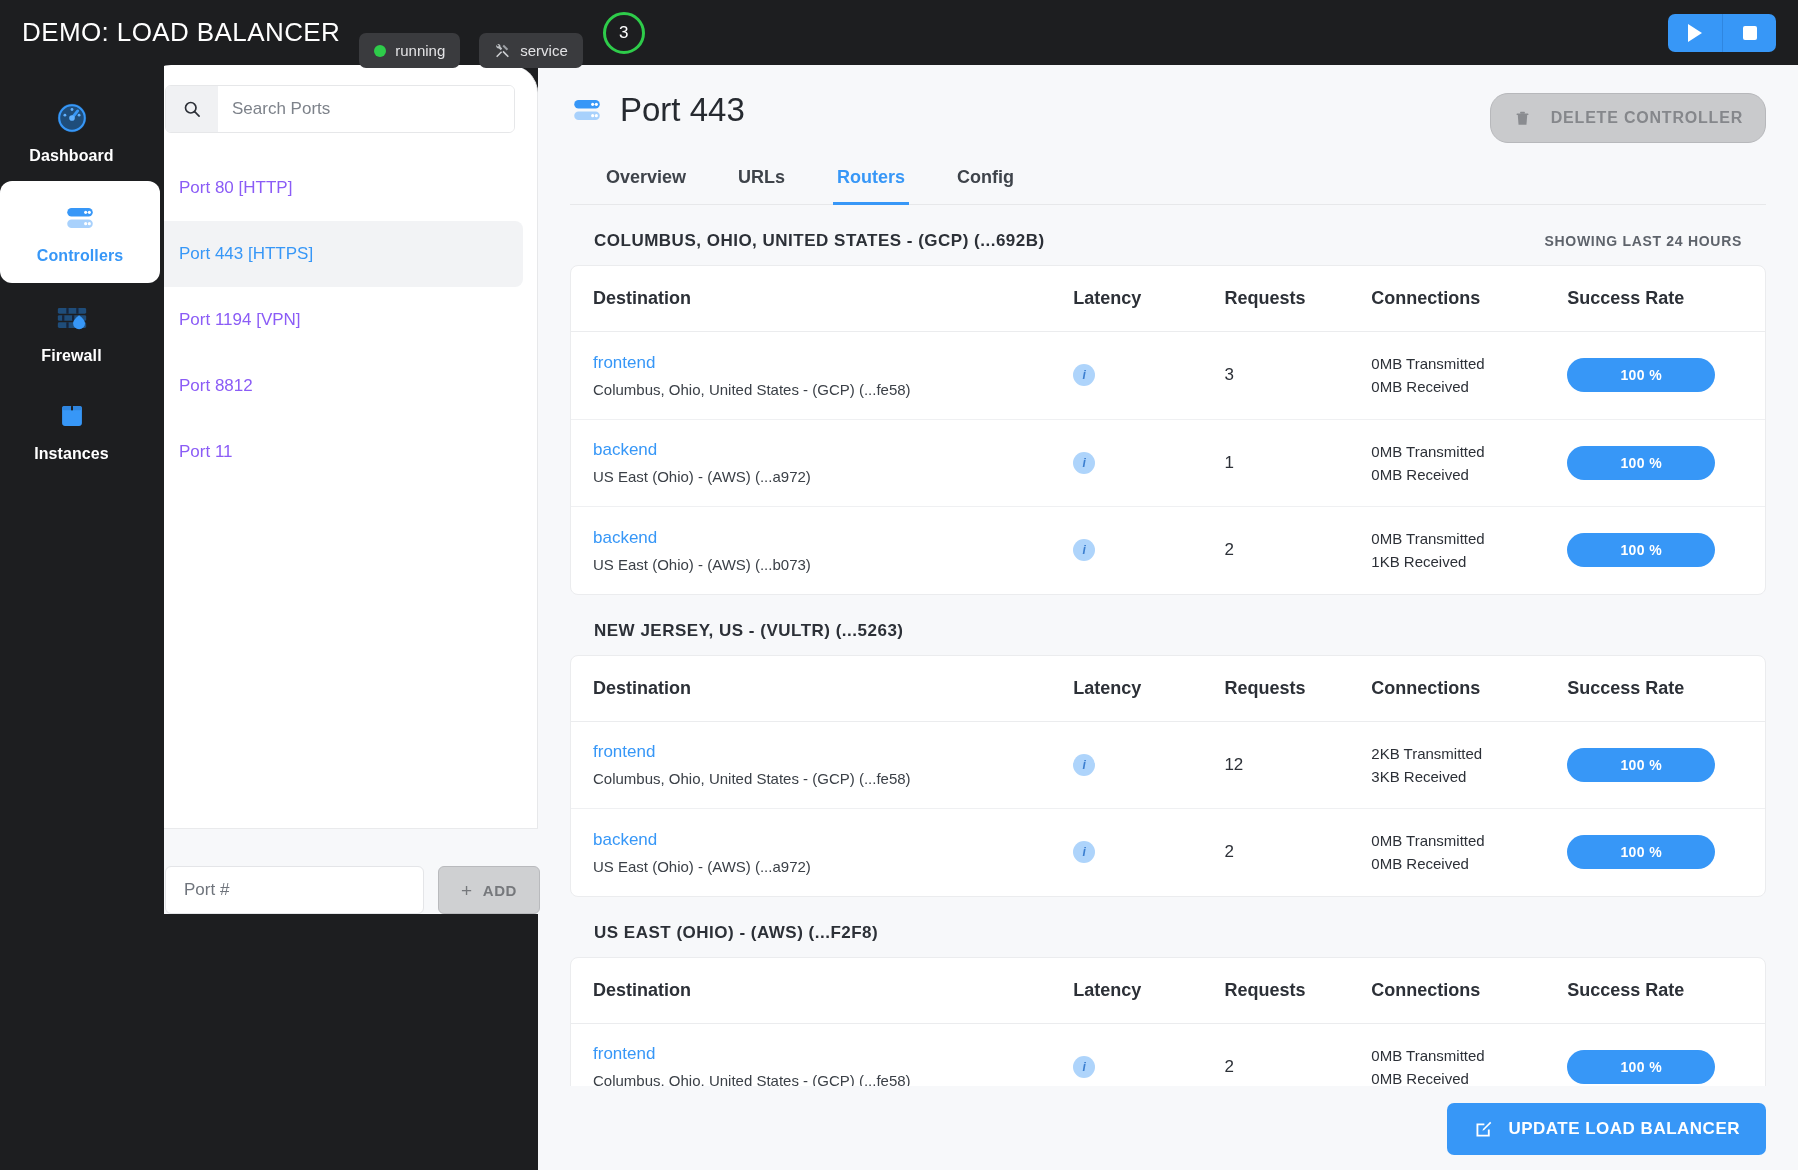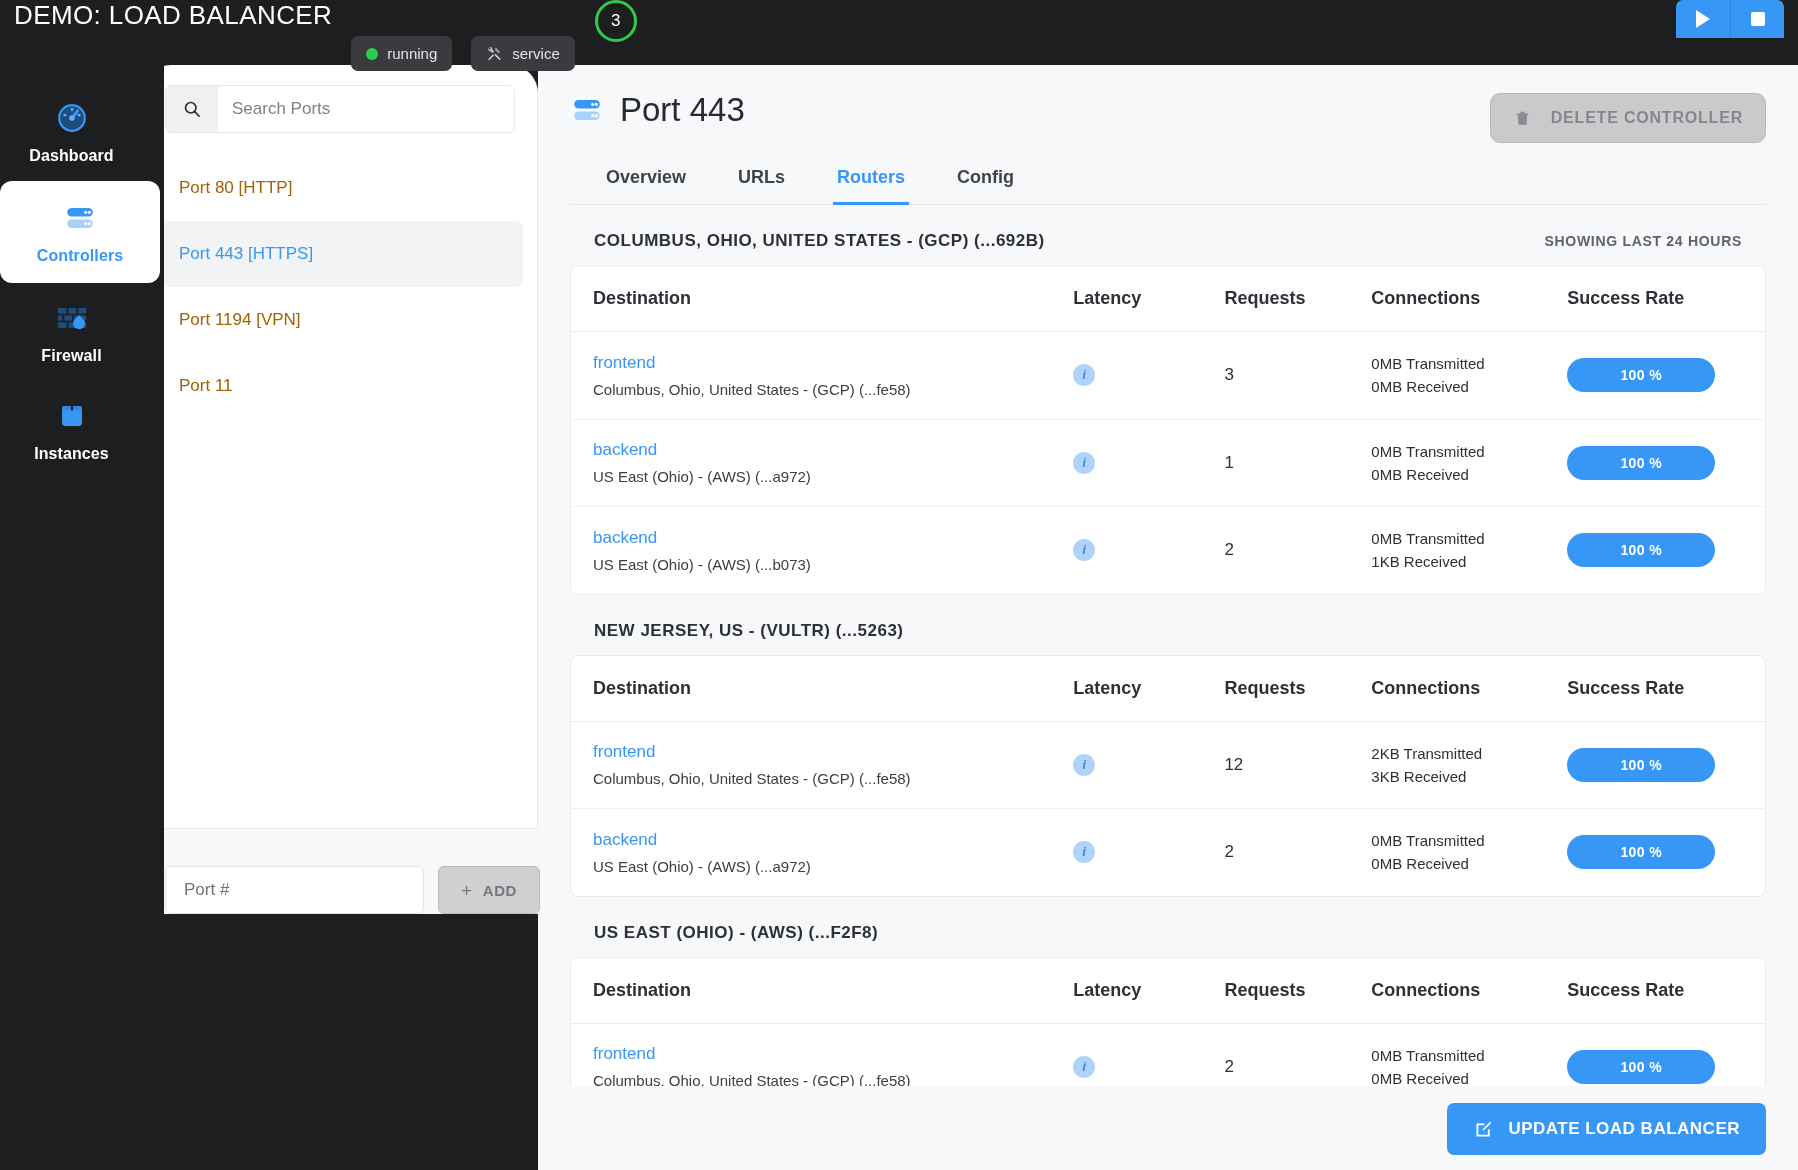--- a/index.html
+++ b/index.html
@@ -8,22 +8,22 @@
     font-family: "Liberation Sans", sans-serif;
     background: #1d1e20;
     overflow: hidden;
   }
 
   
   .topbar {
     position: absolute; top: 0; left: 0;
     width: 1798px; height: 65px;
     background: #1d1e20;
-    display: flex; 
-    padding: 0 14px;
+    display: flex; align-items: center;
+    padding: 0 22px;
     z-index: 40;
   }
   .app-title {
     color: #ffffff;
     font-size: 26px;
     font-weight: 400;
     letter-spacing: 0.4px;
     white-space: nowrap;
   }
   .badge {
@@ -138,21 +138,21 @@
   }
   .search-input::placeholder { color: #7d828a; }
   .port-list { margin-top: 22px; }
   .port-row {
     height: 66px;
     display: flex; align-items: center;
     padding: 0 22px;
     margin: 0 14px;
     border-radius: 8px;
     font-size: 17px;
-    color: #a16207;
+    color: #8b5cf6;
     cursor: pointer;
   }
   .port-row.selected { background: #f2f3f5; color: #3797f7; }
 
   .ports-footer {
     position: absolute; bottom: 0; left: 0;
     width: 395px; height: 86px;
     background: #f7f8fa;
     border-top: 1px solid #e9eaec;
     display: flex; align-items: flex-end;
@@ -196,21 +196,21 @@
     padding: 26px 32px 0 32px;
     background: #f7f8fa;
   }
   .page-title-row { display: flex; align-items: center; gap: 16px; }
   .page-title { font-size: 33px; color: #262a30; font-weight: 400; }
   .delete-btn {
     position: absolute; top: 28px; right: 32px;
     height: 50px; padding: 0 22px;
     background: #c9cacc;
     border: 1px solid #b7b8bb;
-    border-radius: 10px;
+    border-radius: 18px;
     color: #85878b;
     font-size: 16px; font-weight: bold;
     letter-spacing: 0.8px;
     display: flex; align-items: center; gap: 19px;
     cursor: not-allowed;
     font-family: "Liberation Sans", sans-serif;
   }
   .tabs {
     display: flex; gap: 44px;
     padding: 0 32px;
@@ -415,20 +415,21 @@
         <line x1="15.2" y1="15.2" x2="20.5" y2="20.5" stroke="#2c3037" stroke-width="2" stroke-linecap="round"></line>
       </svg>
     </div>
     <input class="search-input" type="text" placeholder="Search Ports" style="">
   </div>
 
   <div class="port-list">
     <div class="port-row">Port 80 [HTTP]</div>
     <div class="port-row selected">Port 443 [HTTPS]</div>
     <div class="port-row">Port 1194 [VPN]</div>
+    <div class="port-row">Port 8812</div>
     <div class="port-row">Port 11</div>
   </div>
 
   <div class="ports-footer">
     <input class="port-num-input" type="text" placeholder="Port #" style="">
     <button class="add-btn">
       <span class="plus-glyph">+</span>
       <span>ADD</span>
     </button>
   </div>

